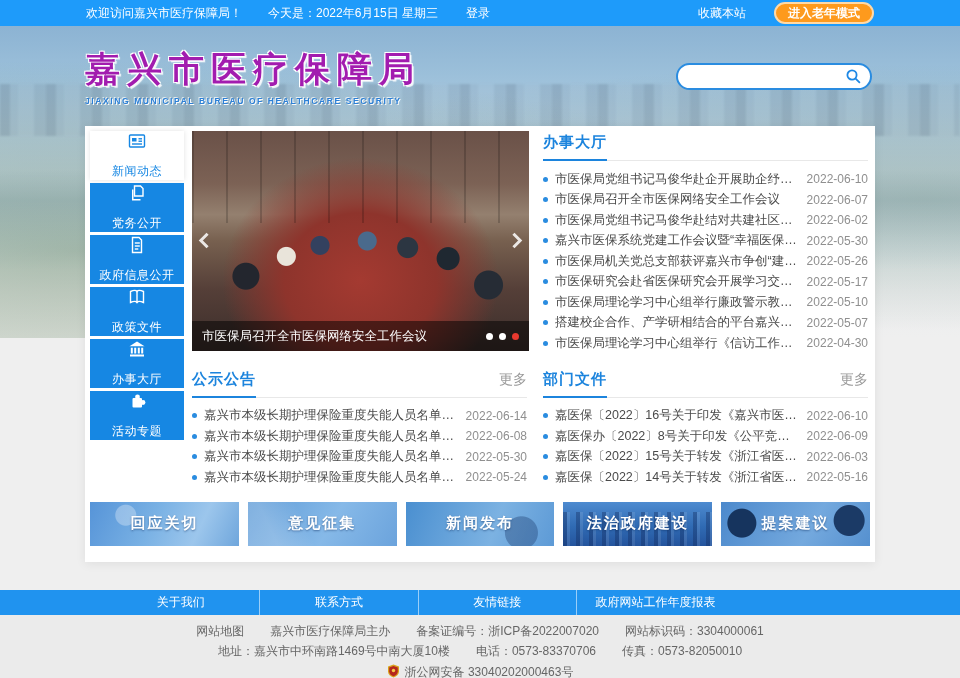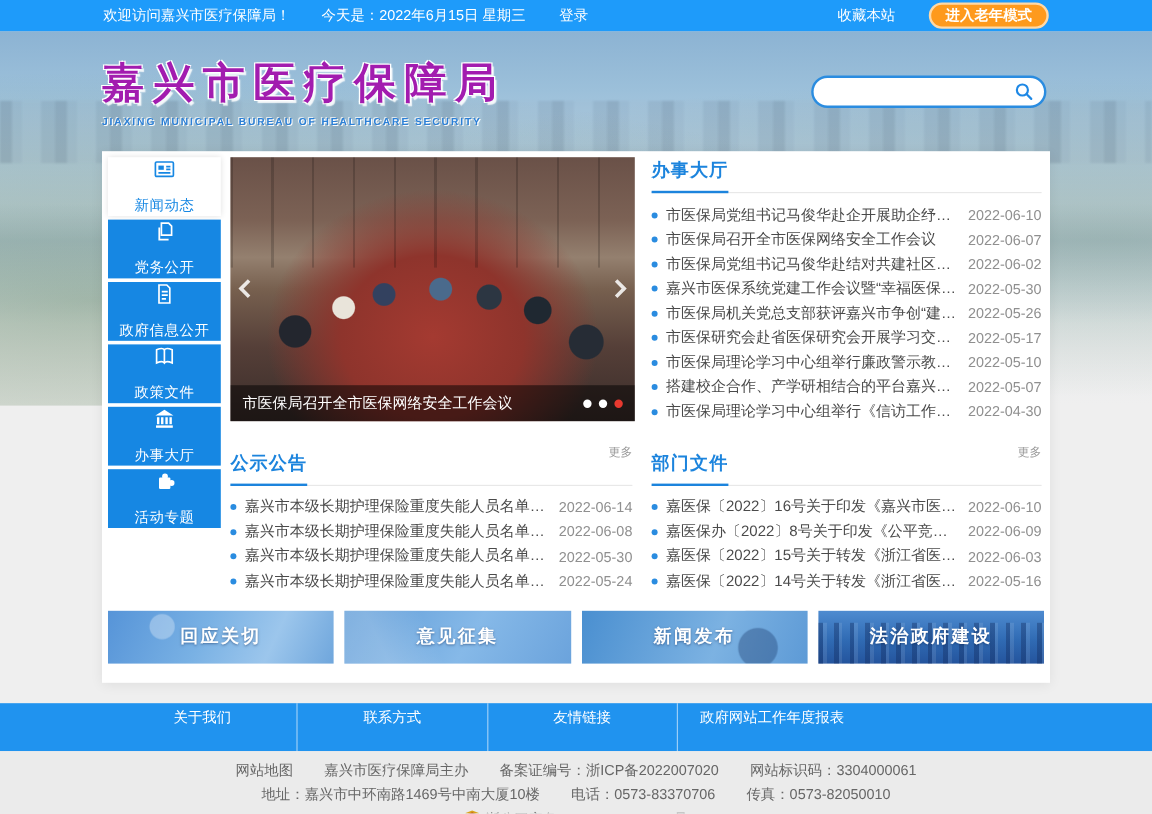--- a/index.html
+++ b/index.html
@@ -71,38 +71,38 @@
   .car-caption .cap-text { flex:1; color:#fff; font-size:12.5px; white-space:nowrap; overflow:hidden; text-overflow:ellipsis; }
   .car-dots { display:flex; gap:6px; margin-left:8px; }
   .car-dot { width:7px; height:7px; border-radius:50%; background:#fff; cursor:pointer; }
   .car-dot.active { background:#e8392f; }
 
   
   .section { flex:1; min-width:0; padding:2px 2px 0 4px; }
   .section.fixed { width:337px; flex:none; margin-right:10px; padding-left:0; }
   .sec-head { display:flex; justify-content:space-between; align-items:flex-end; border-bottom:1px solid #e8e8e8; margin-bottom:8px; }
   .sec-title { display:inline-block; color:#1c84dd; font-size:15px; font-weight:bold; padding-bottom:7px; border-bottom:2px solid #1c84dd; margin-bottom:-1px; letter-spacing:1px; cursor:pointer; }
-  .more-link { color:#999; font-size:10px; text-decoration:none; padding-bottom:20px; }
+  .more-link { color:#999; font-size:14px; text-decoration:none; padding-bottom:8px; }
   ul.news-list { list-style:none; }
   .news-item { display:flex; align-items:center; height:20.5px; cursor:pointer; }
   .bullet { width:5px; height:5px; border-radius:50%; background:#2a8ce0; margin-right:7px; flex-shrink:0; }
   .news-text { flex:1; min-width:0; font-size:12.5px; color:#4a4a4a; white-space:nowrap; overflow:hidden; text-overflow:ellipsis; }
   .news-date { margin-left:8px; font-size:12px; color:#8f8f8f; flex-shrink:0; }
 
   
   .banner-row { display:flex; gap:9px; margin-top:14px; }
   .banner { flex:1; height:44px; display:flex; align-items:center; justify-content:center; color:#fff; font-size:15px; font-weight:bold; letter-spacing:2px; cursor:pointer; text-shadow:0 1px 2px rgba(10,40,90,.5); }
   .banner.b1 { background:radial-gradient(circle at 24% 30%, rgba(255,255,255,.30) 0 10px, rgba(255,255,255,0) 11px), linear-gradient(115deg,#5694d8 0%, #79b1e4 42%, #9cc6ec 72%, #6fa6dc 100%); }
   .banner.b2 { background:linear-gradient(65deg, rgba(255,255,255,.22) 18%, rgba(255,255,255,0) 40%), linear-gradient(120deg,#5e9bd7 0%, #86b9e8 55%, #6ba3dc 100%); }
   .banner.b3 { background:radial-gradient(circle at 78% 70%, rgba(20,50,100,.35) 0 16px, rgba(0,0,0,0) 17px), linear-gradient(110deg,#4a8fd0 0%, #7cb2e2 60%, #5d9ad6 100%); }
   .banner.b4 { background:repeating-linear-gradient(90deg, rgba(18,42,92,.38) 0 4px, rgba(255,255,255,.10) 4px 7px, rgba(0,0,0,0) 7px 13px) 0 10px/100% 34px no-repeat, linear-gradient(180deg,#4e8bd0 0%, #306bb4 55%, #24549d 100%); }
   .banner.b5 { background:radial-gradient(circle at 14% 48%, #16345e 0 14px, rgba(0,0,0,0) 15px), radial-gradient(circle at 86% 42%, #1b3a66 0 15px, rgba(0,0,0,0) 16px), linear-gradient(120deg,#4c89cc 0%, #74a9de 60%, #5590cf 100%); }
 
   
-  .footer-nav { margin-top:17px; height:40px; background:#2093ef; }
+  .footer-nav { margin-top:28px; height:25px; background:#2093ef;padding-left:12px; }
   .fnav-inner { display:flex; width:632px; margin-left:90px; height:100%; }
   .fnav-inner a { flex:1; color:#fff; font-size:12px; text-decoration:none; text-align:center; line-height:24px; }
   .fnav-inner a + a { border-left:1px solid rgba(255,255,255,.55); }
   .footer { background:#ebebeb; padding-top:9px; height:67px; }
   .f-line { display:flex; justify-content:center; align-items:center; gap:26px; font-size:12px; color:#666; margin-bottom:6px; line-height:14px; }
   .f-line a { color:#666; text-decoration:none; }
   .badge-icon { display:inline-flex; margin-right:5px; vertical-align:-2px; }
 </style>
 </head>
 <body>
@@ -357,20 +357,21 @@
           </section>
         </div>
       </div>
     </div>
 
     <div class="banner-row">
       <div class="banner b1">回应关切</div>
       <div class="banner b2">意见征集</div>
       <div class="banner b3">新闻发布</div>
       <div class="banner b4">法治政府建设</div>
+      <div class="banner b5">提案建议</div>
     </div>
   </div>
 
   <div class="footer-nav">
     <div class="fnav-inner">
       <a href="#">关于我们</a>
       <a href="#">联系方式</a>
       <a href="#">友情链接</a>
       <a href="#">政府网站工作年度报表</a>
     </div>

